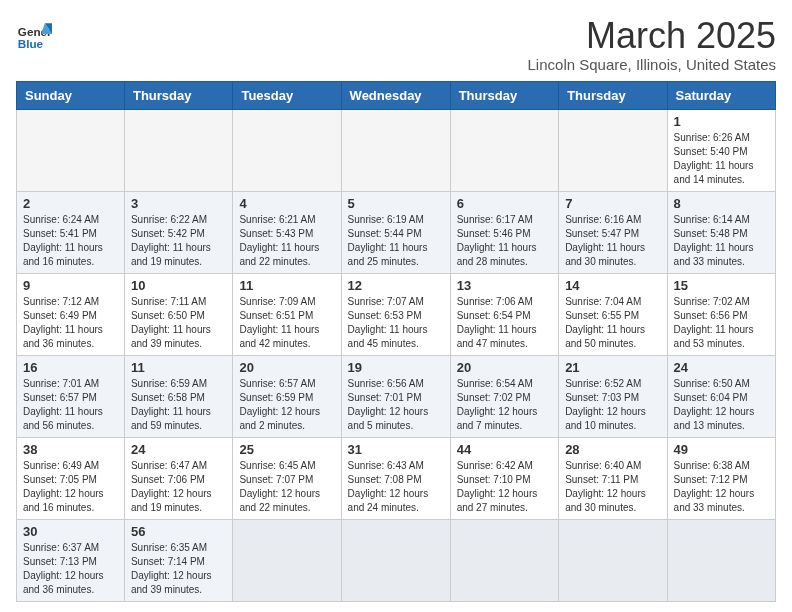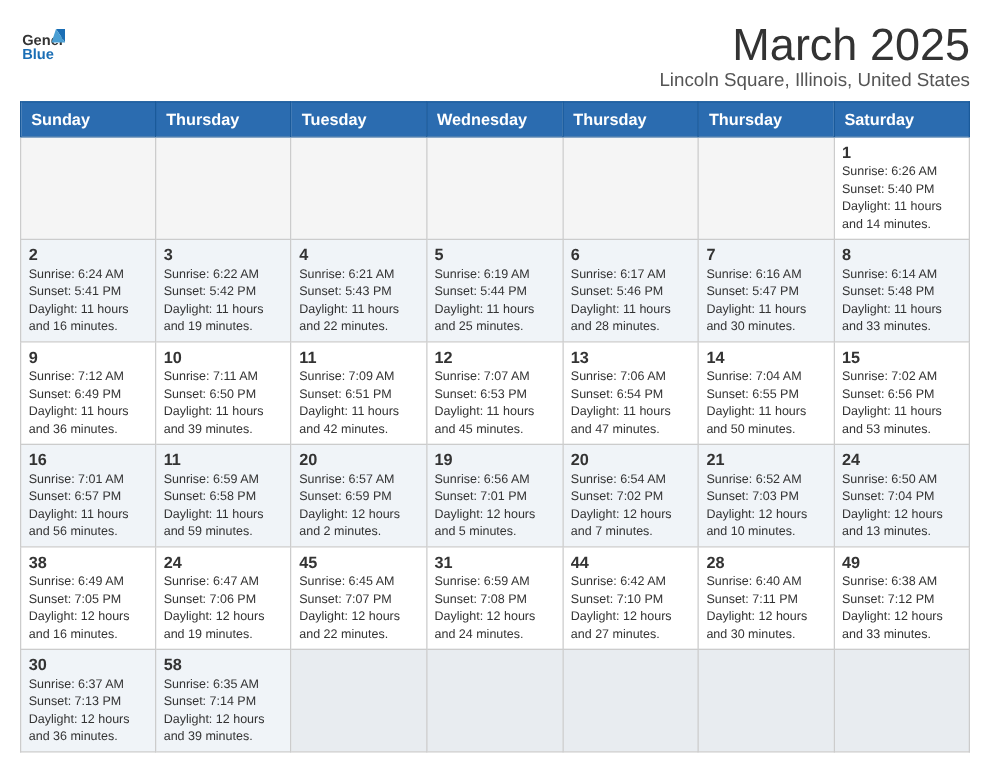--- a/index.html
+++ b/index.html
@@ -250,46 +250,46 @@
         </td>
         <td>
           <span class="day-number">21</span>
           <div class="day-info">Sunrise: 6:52 AM
 Sunset: 7:03 PM
 Daylight: 12 hours and 10 minutes.</div>
         </td>
         <td>
           <span class="day-number">24</span>
           <div class="day-info">Sunrise: 6:50 AM
-Sunset: 7:04 PM
+Sunset: 6:04 PM
 Daylight: 12 hours and 13 minutes.</div>
         </td>
       </tr>
       <tr>
         <td>
           <span class="day-number">38</span>
           <div class="day-info">Sunrise: 6:49 AM
 Sunset: 7:05 PM
 Daylight: 12 hours and 16 minutes.</div>
         </td>
         <td>
           <span class="day-number">24</span>
           <div class="day-info">Sunrise: 6:47 AM
 Sunset: 7:06 PM
 Daylight: 12 hours and 19 minutes.</div>
         </td>
         <td>
-          <span class="day-number">45</span>
+          <span class="day-number">25</span>
           <div class="day-info">Sunrise: 6:45 AM
 Sunset: 7:07 PM
 Daylight: 12 hours and 22 minutes.</div>
         </td>
         <td>
           <span class="day-number">31</span>
-          <div class="day-info">Sunrise: 6:59 AM
+          <div class="day-info">Sunrise: 6:43 AM
 Sunset: 7:08 PM
 Daylight: 12 hours and 24 minutes.</div>
         </td>
         <td>
           <span class="day-number">44</span>
           <div class="day-info">Sunrise: 6:42 AM
 Sunset: 7:10 PM
 Daylight: 12 hours and 27 minutes.</div>
         </td>
         <td>
@@ -306,21 +306,21 @@
         </td>
       </tr>
       <tr class="alt-row">
         <td>
           <span class="day-number">30</span>
           <div class="day-info">Sunrise: 6:37 AM
 Sunset: 7:13 PM
 Daylight: 12 hours and 36 minutes.</div>
         </td>
         <td>
-          <span class="day-number">58</span>
+          <span class="day-number">56</span>
           <div class="day-info">Sunrise: 6:35 AM
 Sunset: 7:14 PM
 Daylight: 12 hours and 39 minutes.</div>
         </td>
         <td class="empty"></td>
         <td class="empty"></td>
         <td class="empty"></td>
         <td class="empty"></td>
         <td class="empty"></td>
       </tr>

